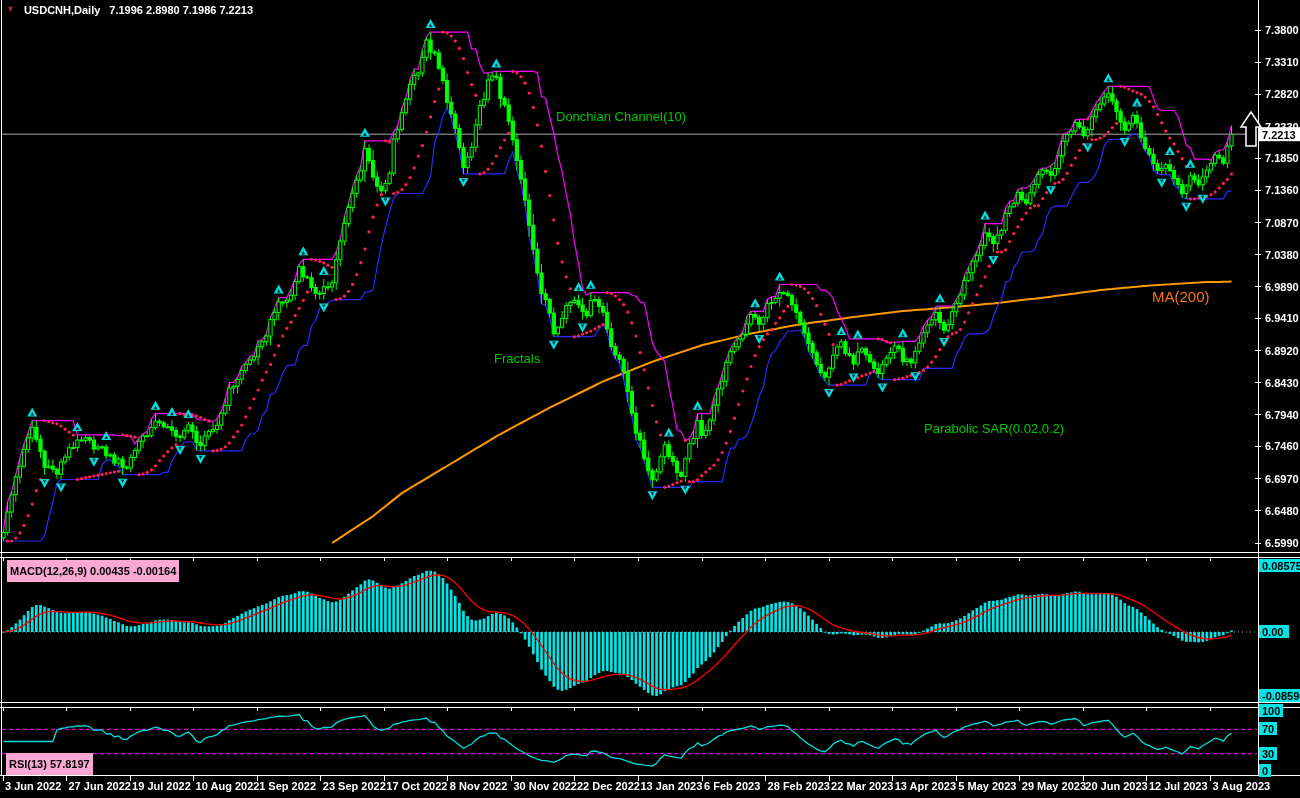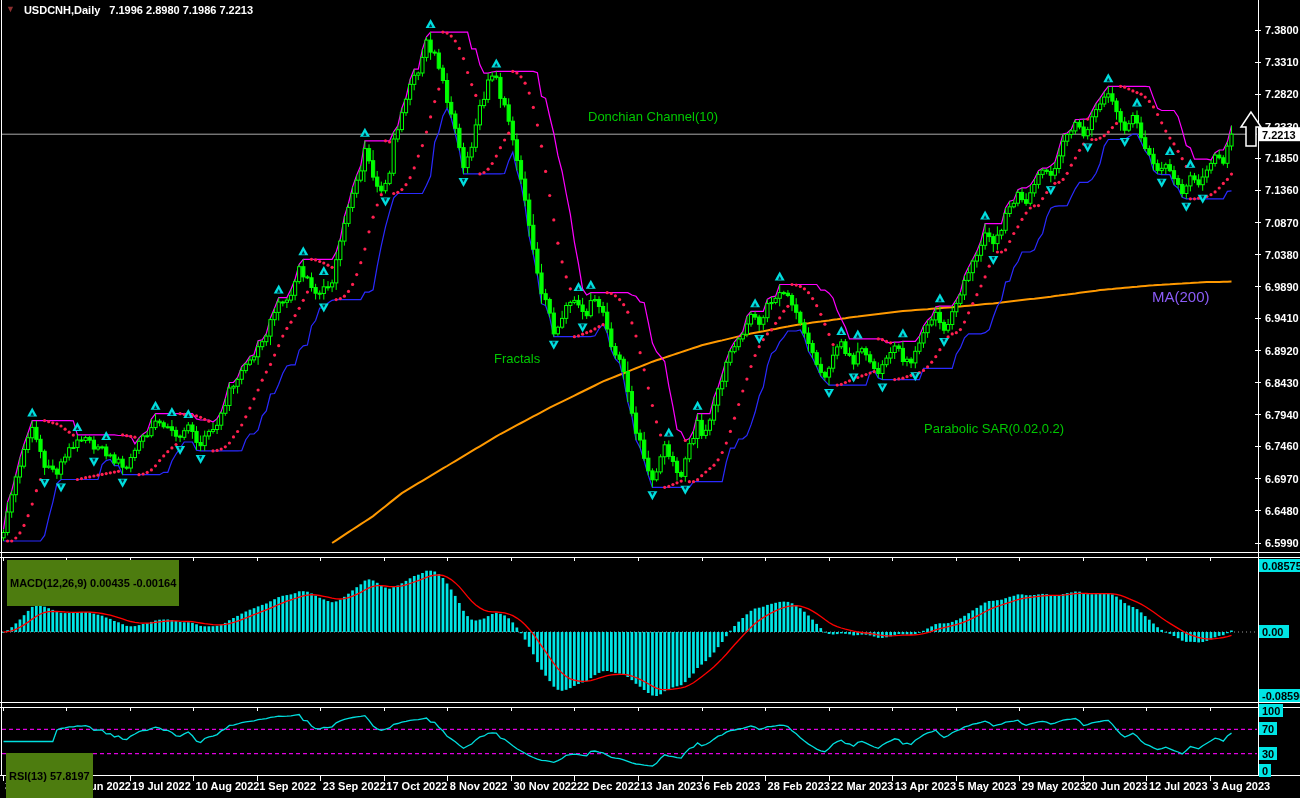--- a/index.html
+++ b/index.html
@@ -3,25 +3,25 @@
 <meta charset="utf-8">
 <style>
   html,body{margin:0;padding:0;background:#000;}
   body{width:1300px;height:798px;overflow:hidden;font-family:"Liberation Sans",sans-serif;}
   .stage{position:relative;width:1300px;height:798px;background:#000;}
   #chart-canvas{position:absolute;left:0;top:0;}
   .ov{position:absolute;white-space:nowrap;line-height:1.1;}
   .title{left:6px;top:4px;color:#fff;font-size:11px;font-weight:bold;display:flex;gap:9px;align-items:center;}
   .title .tri{color:#8b2f2f;font-size:9px;}
   .ann{font-size:13px;color:#00c800;}
-  .ann-donchian{left:556px;top:110px;margin-left:32px;}
+  .ann-donchian{left:556px;top:110px;}
   .ann-fractals{left:494px;top:352px;text-align:center;}
   .ann-psar{left:924px;top:422px;}
-  .ann-ma{left:1152px;top:289px;color:#8b5cf6;font-size:15px;}
-  .indlabel{background:#4d7c0f;color:#000;font-size:11px;font-weight:bold;padding:16px 3px;height:14px;line-height:14px;}
+  .ann-ma{left:1152px;top:289px;color:#f97316;font-size:15px;}
+  .indlabel{background:#f9a8d4;color:#000;font-size:11px;font-weight:bold;padding:4px 3px;height:14px;line-height:14px;}
   .macd-label{left:7px;top:560px;}
   .rsi-label{left:6px;top:709px;margin-top:44px;}
 </style>
 </head>
 <body>
 
 <div class="stage">
   <svg id="chart-canvas" width="1300" height="798" viewBox="0 0 1300 798">
       <defs>
         <clipPath id="cpMain">

